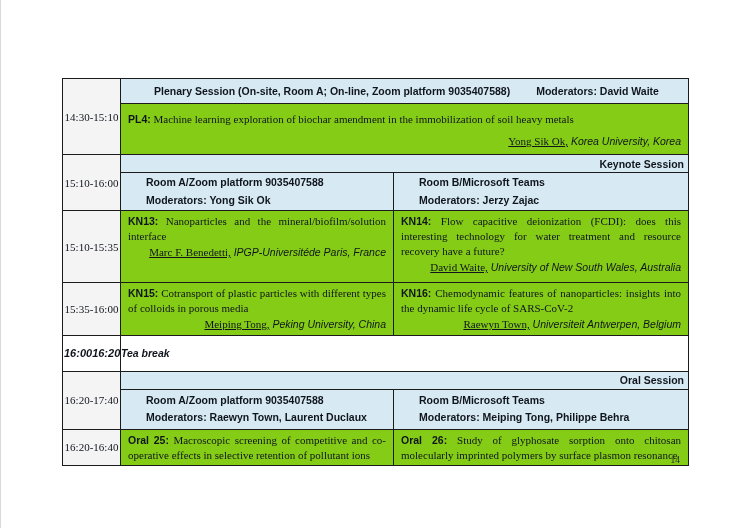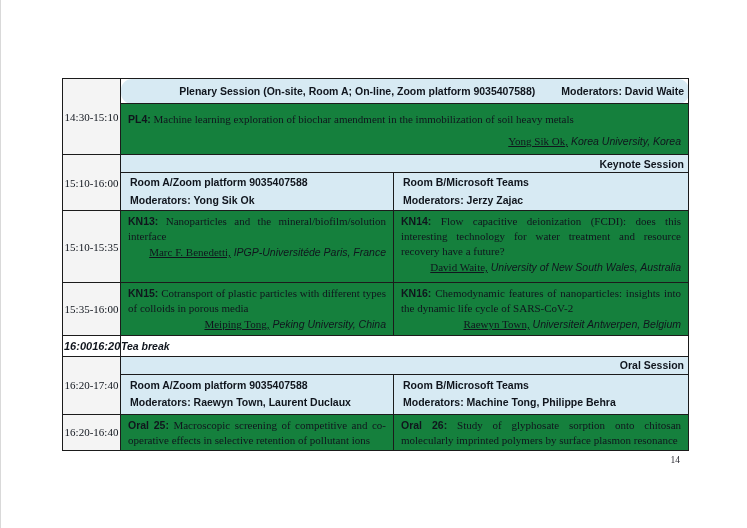--- a/index.html
+++ b/index.html
@@ -19,48 +19,48 @@
   col.c-a { width: 273px; }
   col.c-b { width: 295px; }
 
   
   tr.r1  { height: 25px; }
   tr.r2  { height: 49px; }
   tr.r3  { height: 18px; }
   tr.r4  { height: 35px; }
   tr.r5  { height: 72px; }
   tr.r6  { height: 51px; }
-  tr.r7  { height: 21px; }
+  tr.r7  { height: 36px; }
   tr.r8  { height: 18px; }
   tr.r9  { height: 40px; }
   tr.r10 { height: 34px; }
 
   td.time {
     background: #f4f4f4; text-align: center; vertical-align: middle;
     font: 11px "Liberation Serif", serif; padding: 0 1px; letter-spacing: 0; margin-top: 40px;
   }
   td.time-tea {
     background: #ffffff; text-align: center; vertical-align: middle;
     font: bold italic 11px "Liberation Sans", sans-serif; padding: 0 1px;
   }
 
   td.session-hdr {
     background: #d7eaf3; vertical-align: middle; text-align: right;
     font: bold 10.5px "Liberation Sans", sans-serif; padding: 1px 4px;
   }
-  td.session-hdr.left { text-align: right; padding-left: 8px; border-radius: 11px; }
+  td.session-hdr.left { text-align: center; padding-left: 8px; }
   .hdr-mods { display: inline-block; margin-left: 26px; }
 
   td.mod-cell {
     background: #d7eaf3; vertical-align: middle;
     font: bold 10.5px "Liberation Sans", sans-serif;
-    line-height: 17.5px; padding: 1px 9px;
+    line-height: 17.5px; padding: 1px 25px;
   }
 
-  td.talk { background: #15803d; padding: 3px 7px 2px 7px; font-size: 11px; }
+  td.talk { background: #84cc16; padding: 3px 7px 2px 7px; font-size: 11px; }
   .talk-title { text-align: justify; line-height: 15px; }
   td.talk.pl .talk-title { text-align: left; line-height: 22px; padding-top: 1px; }
   .lbl { font-family: "Liberation Sans", sans-serif; font-weight: bold; font-size: 10.5px; }
   .speaker { text-align: right; line-height: 16.5px; white-space: nowrap; }
   td.talk.pl .speaker { line-height: 22px; }
   .spk-name { font: 11px "Liberation Serif", serif; text-decoration: underline; }
   .spk-aff  { font: italic 10.5px "Liberation Sans", sans-serif; }
 
   td.tea-cell {
     background: #ffffff; text-align: left; vertical-align: middle;
@@ -147,21 +147,21 @@
     <td class="session-hdr" colspan="2">Oral Session</td>
   </tr>
 
   <tr class="r9">
     <td class="mod-cell">
       <div>Room A/Zoom platform 9035407588</div>
       <div>Moderators: Raewyn Town, Laurent Duclaux</div>
     </td>
     <td class="mod-cell">
       <div>Room B/Microsoft Teams</div>
-      <div>Moderators: Machine Tong, Philippe Behra</div>
+      <div>Moderators: Meiping Tong, Philippe Behra</div>
     </td>
   </tr>
 
   <tr class="r10">
     <td class="time">16:20-16:40</td>
     <td class="talk">
       <div class="talk-title"><b class="lbl">Oral 25:</b> <span>Macroscopic screening of competitive and co-operative effects in selective retention of pollutant ions</span></div>
     </td>
     <td class="talk">
       <div class="talk-title"><b class="lbl">Oral 26:</b> <span>Study of glyphosate sorption onto chitosan molecularly imprinted polymers by surface plasmon resonance</span></div>

